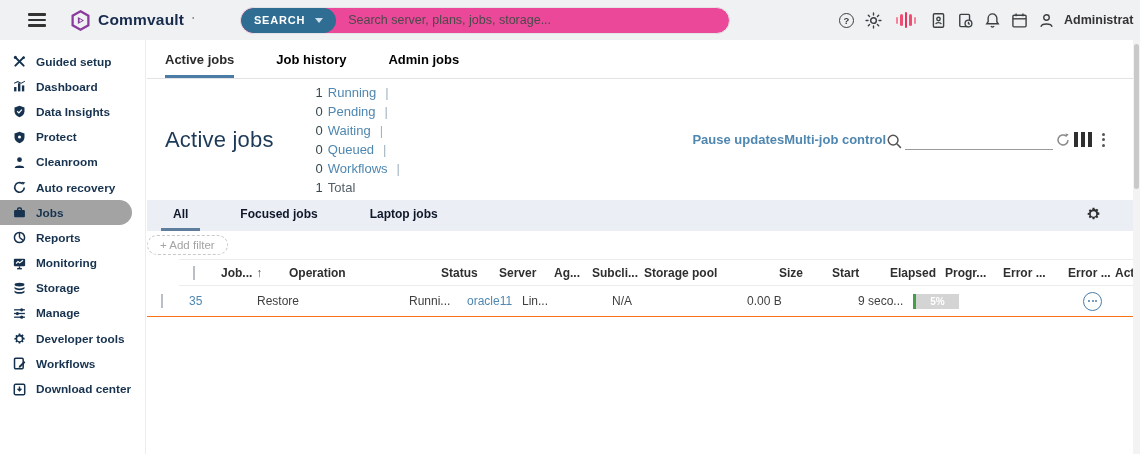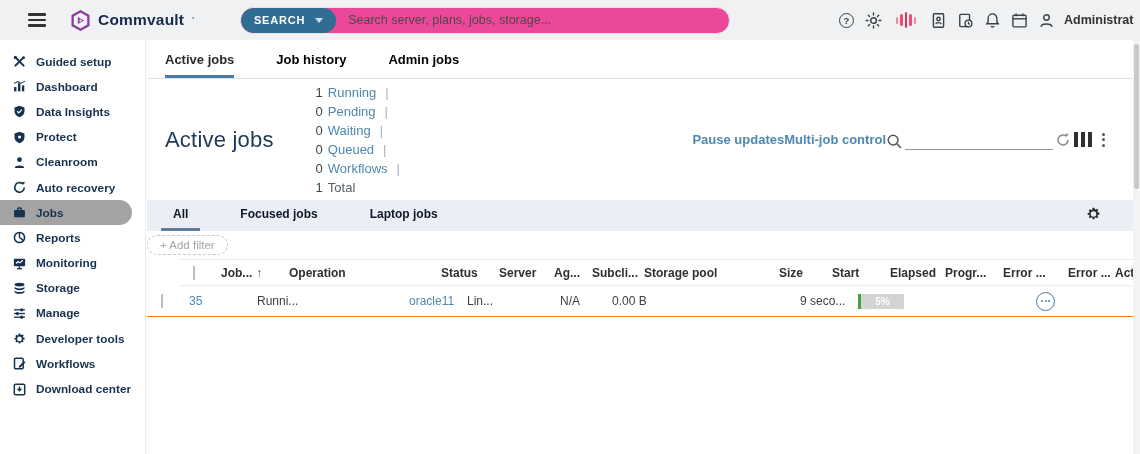--- a/index.html
+++ b/index.html
@@ -413,20 +413,21 @@
     <div class="cell">Elapsed</div>
     <div class="cell">Progr...</div>
     <div class="cell">Error ...</div>
     <div class="cell">Error ...</div>
     <div class="cell">Actions</div>
   </div>
 
   <div class="tgrid trow">
     <div class="cell cb-cell"><span class="checkbox"></span></div>
     <div class="cell"><span class="link">35</span></div>
+    <div class="cell">Restore</div>
     <div class="cell">Runni...</div>
     <div class="cell"><span class="link">oracle11</span></div>
     <div class="cell">Lin...</div>
     <div class="cell"></div>
     <div class="cell">N/A</div>
     <div class="cell">0.00 B</div>
     <div class="cell"><span class="checker"></span></div>
     <div class="cell">9 seco...</div>
     <div class="cell">
       <span class="progress">

